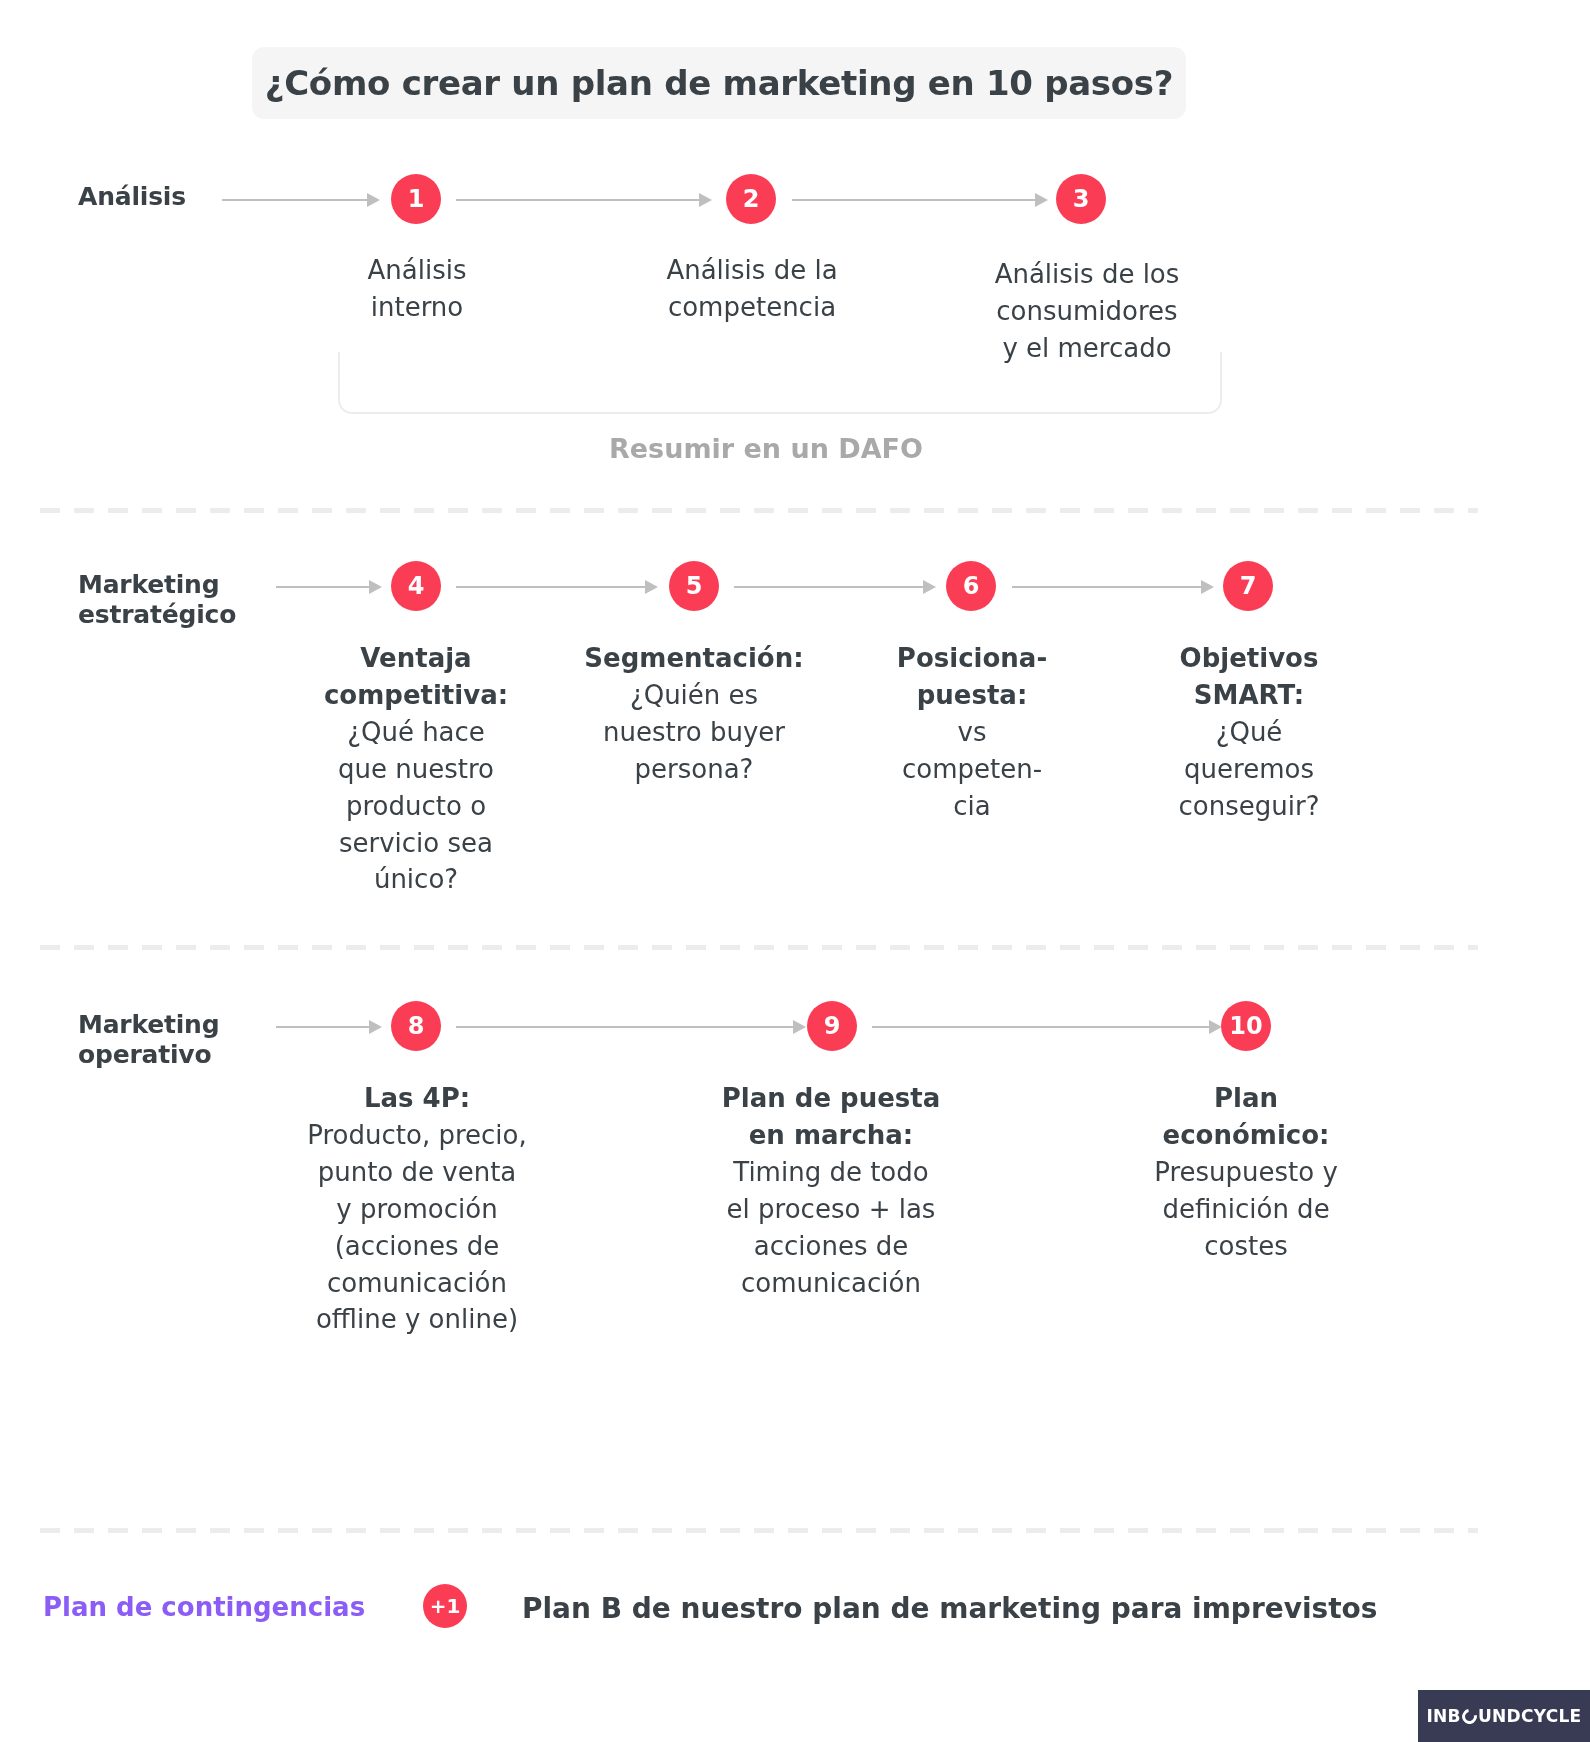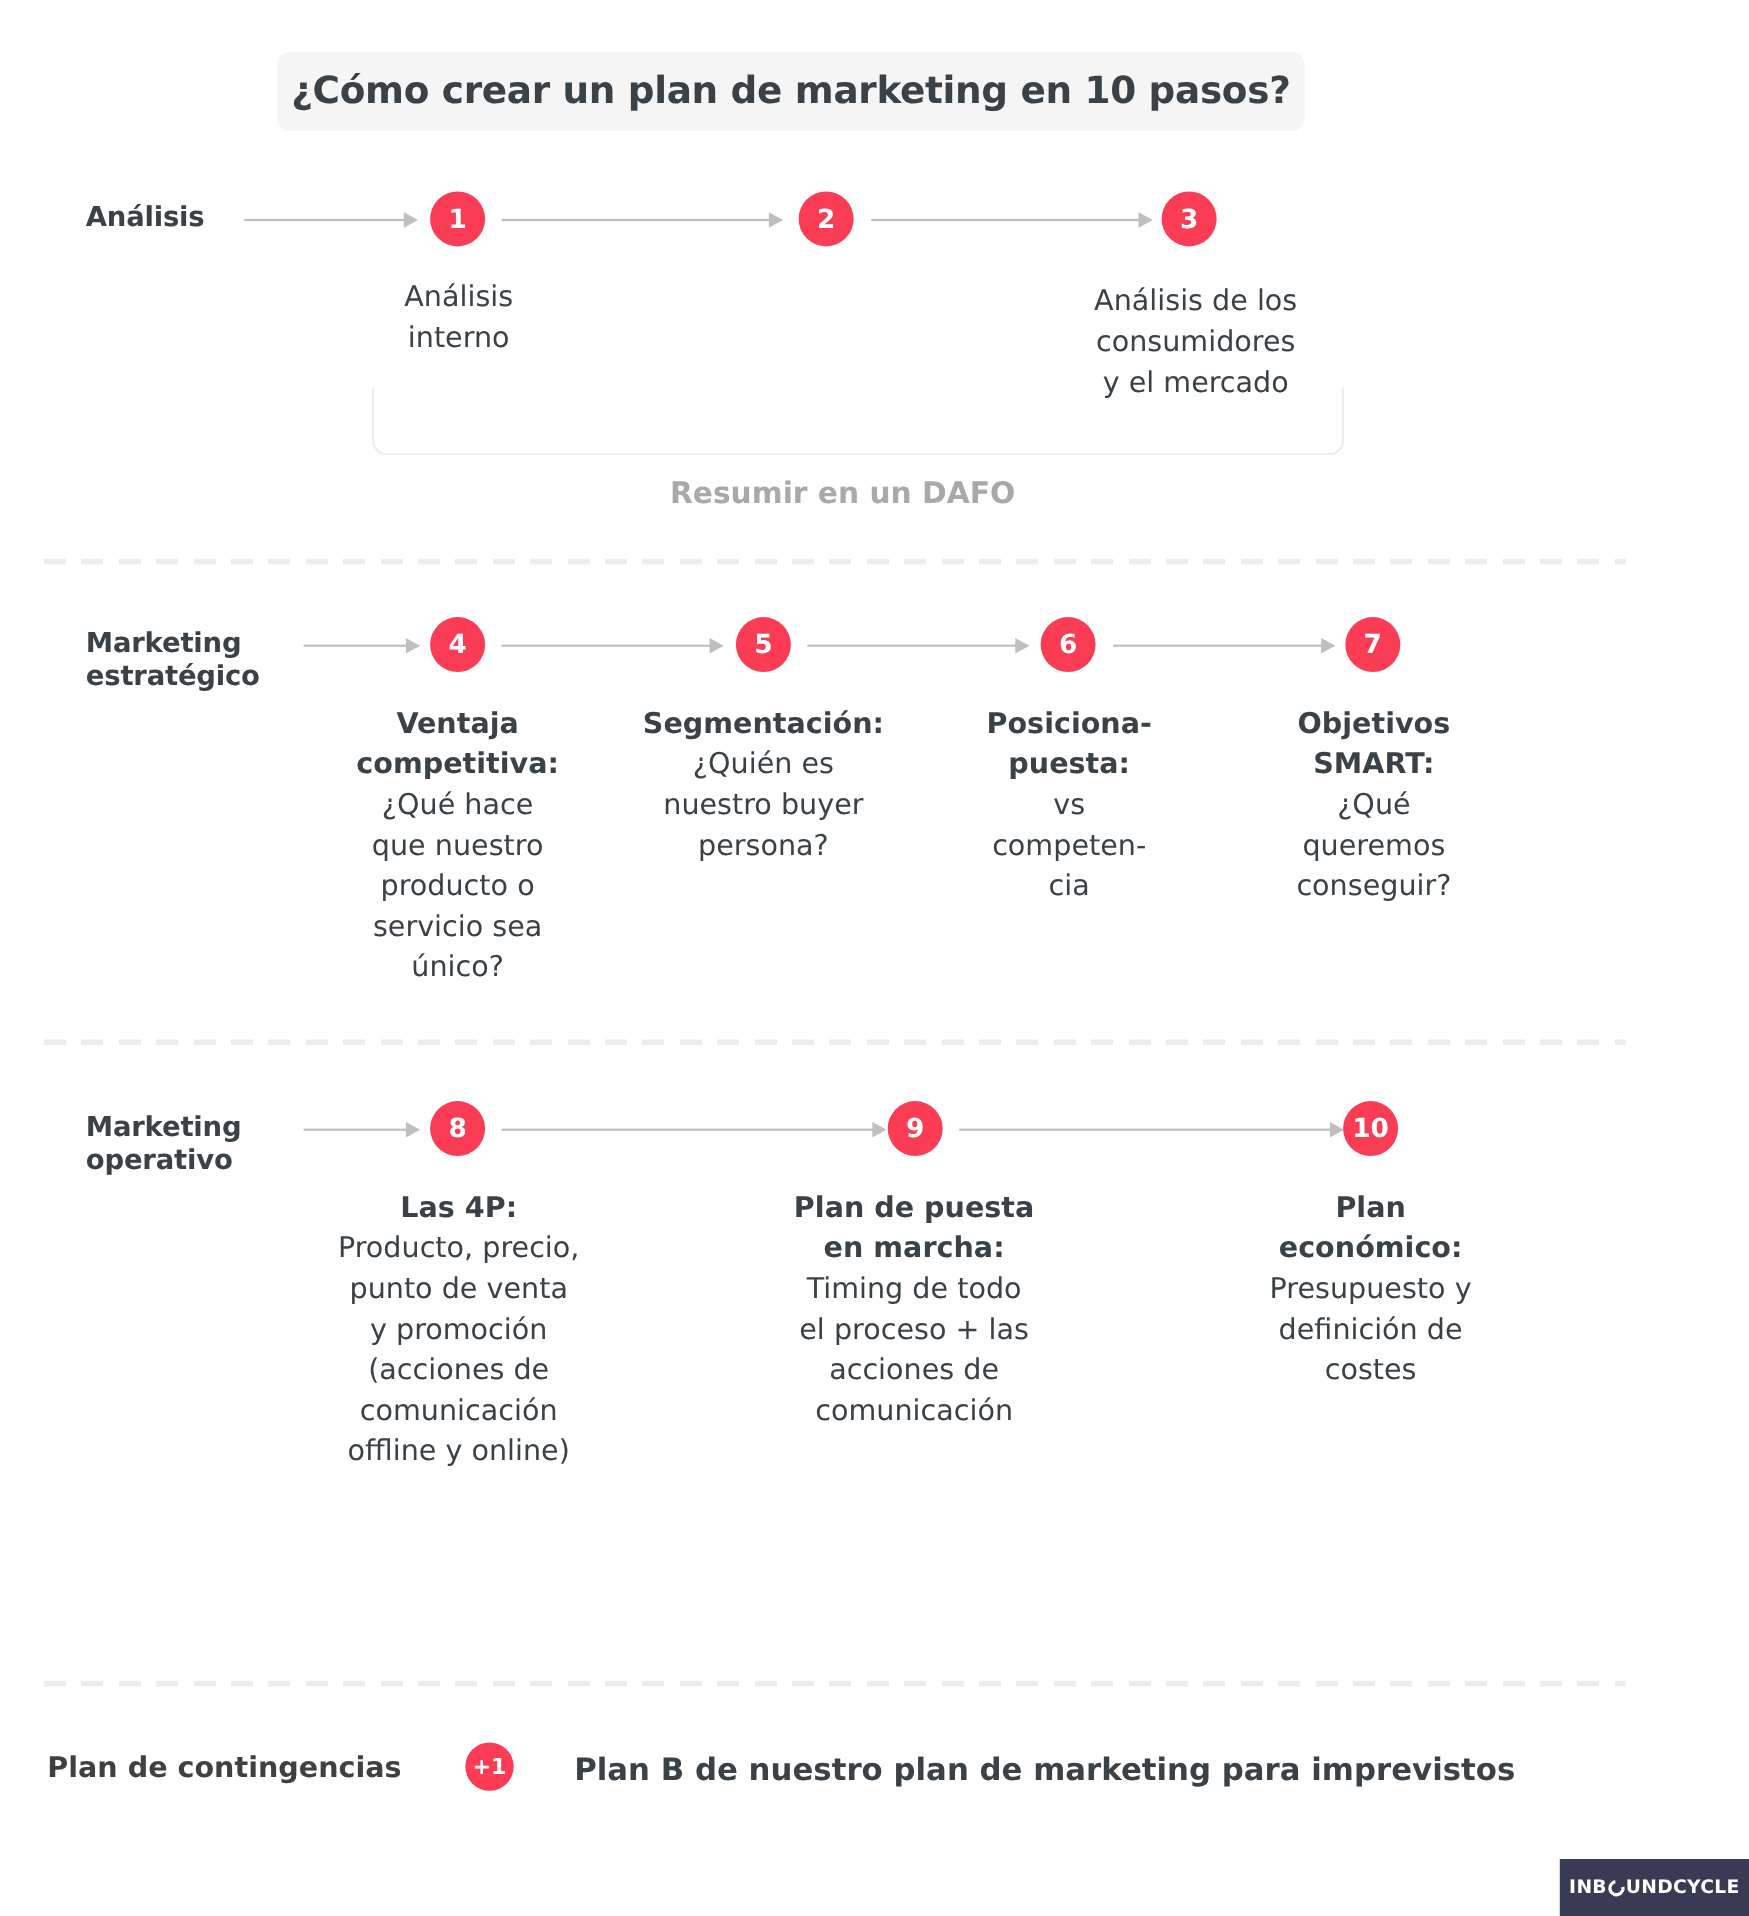--- a/index.html
+++ b/index.html
@@ -160,21 +160,21 @@
     margin: 0 1px;
   }
 
   
   .cont-label {
     position: absolute;
     left: 43px;
     top: 1592px;
     font-size: 26px;
     font-weight: 700;
-    color: #404040;
+    color: #8b5cf6;
   }
   .cont-text {
     position: absolute;
     left: 522px;
     top: 1592px;
     font-size: 28px;
     color: #3a4247;
     font-weight: 700;
   }
 </style>
@@ -201,20 +201,22 @@
     <div class="line" style="width:244px;"></div>
       <div class="head" style="left:243px;"></div>
   </div>
 
   <div class="circle" style="left:391px; top:174px;">1</div>
   <div class="circle" style="left:726px; top:174px;">2</div>
   <div class="circle" style="left:1056px; top:174px;">3</div>
 
   <div class="step-text" style="left:290px; top:252px; width:254px; white-space:pre-line;">Análisis
 interno</div>
+  <div class="step-text" style="left:620px; top:252px; width:264px; white-space:pre-line;">Análisis de la
+competencia</div>
   <div class="step-text" style="left:950px; top:256px; width:274px; white-space:pre-line;">Análisis de los
 consumidores
 y el mercado</div>
 
   <div class="bracket"></div>
   <div class="dafo-text">Resumir en un DAFO</div>
 
   <div class="dashed" style="top:508px;"></div>
 
   <div class="section-label" style="left:78px; top:570px;">

